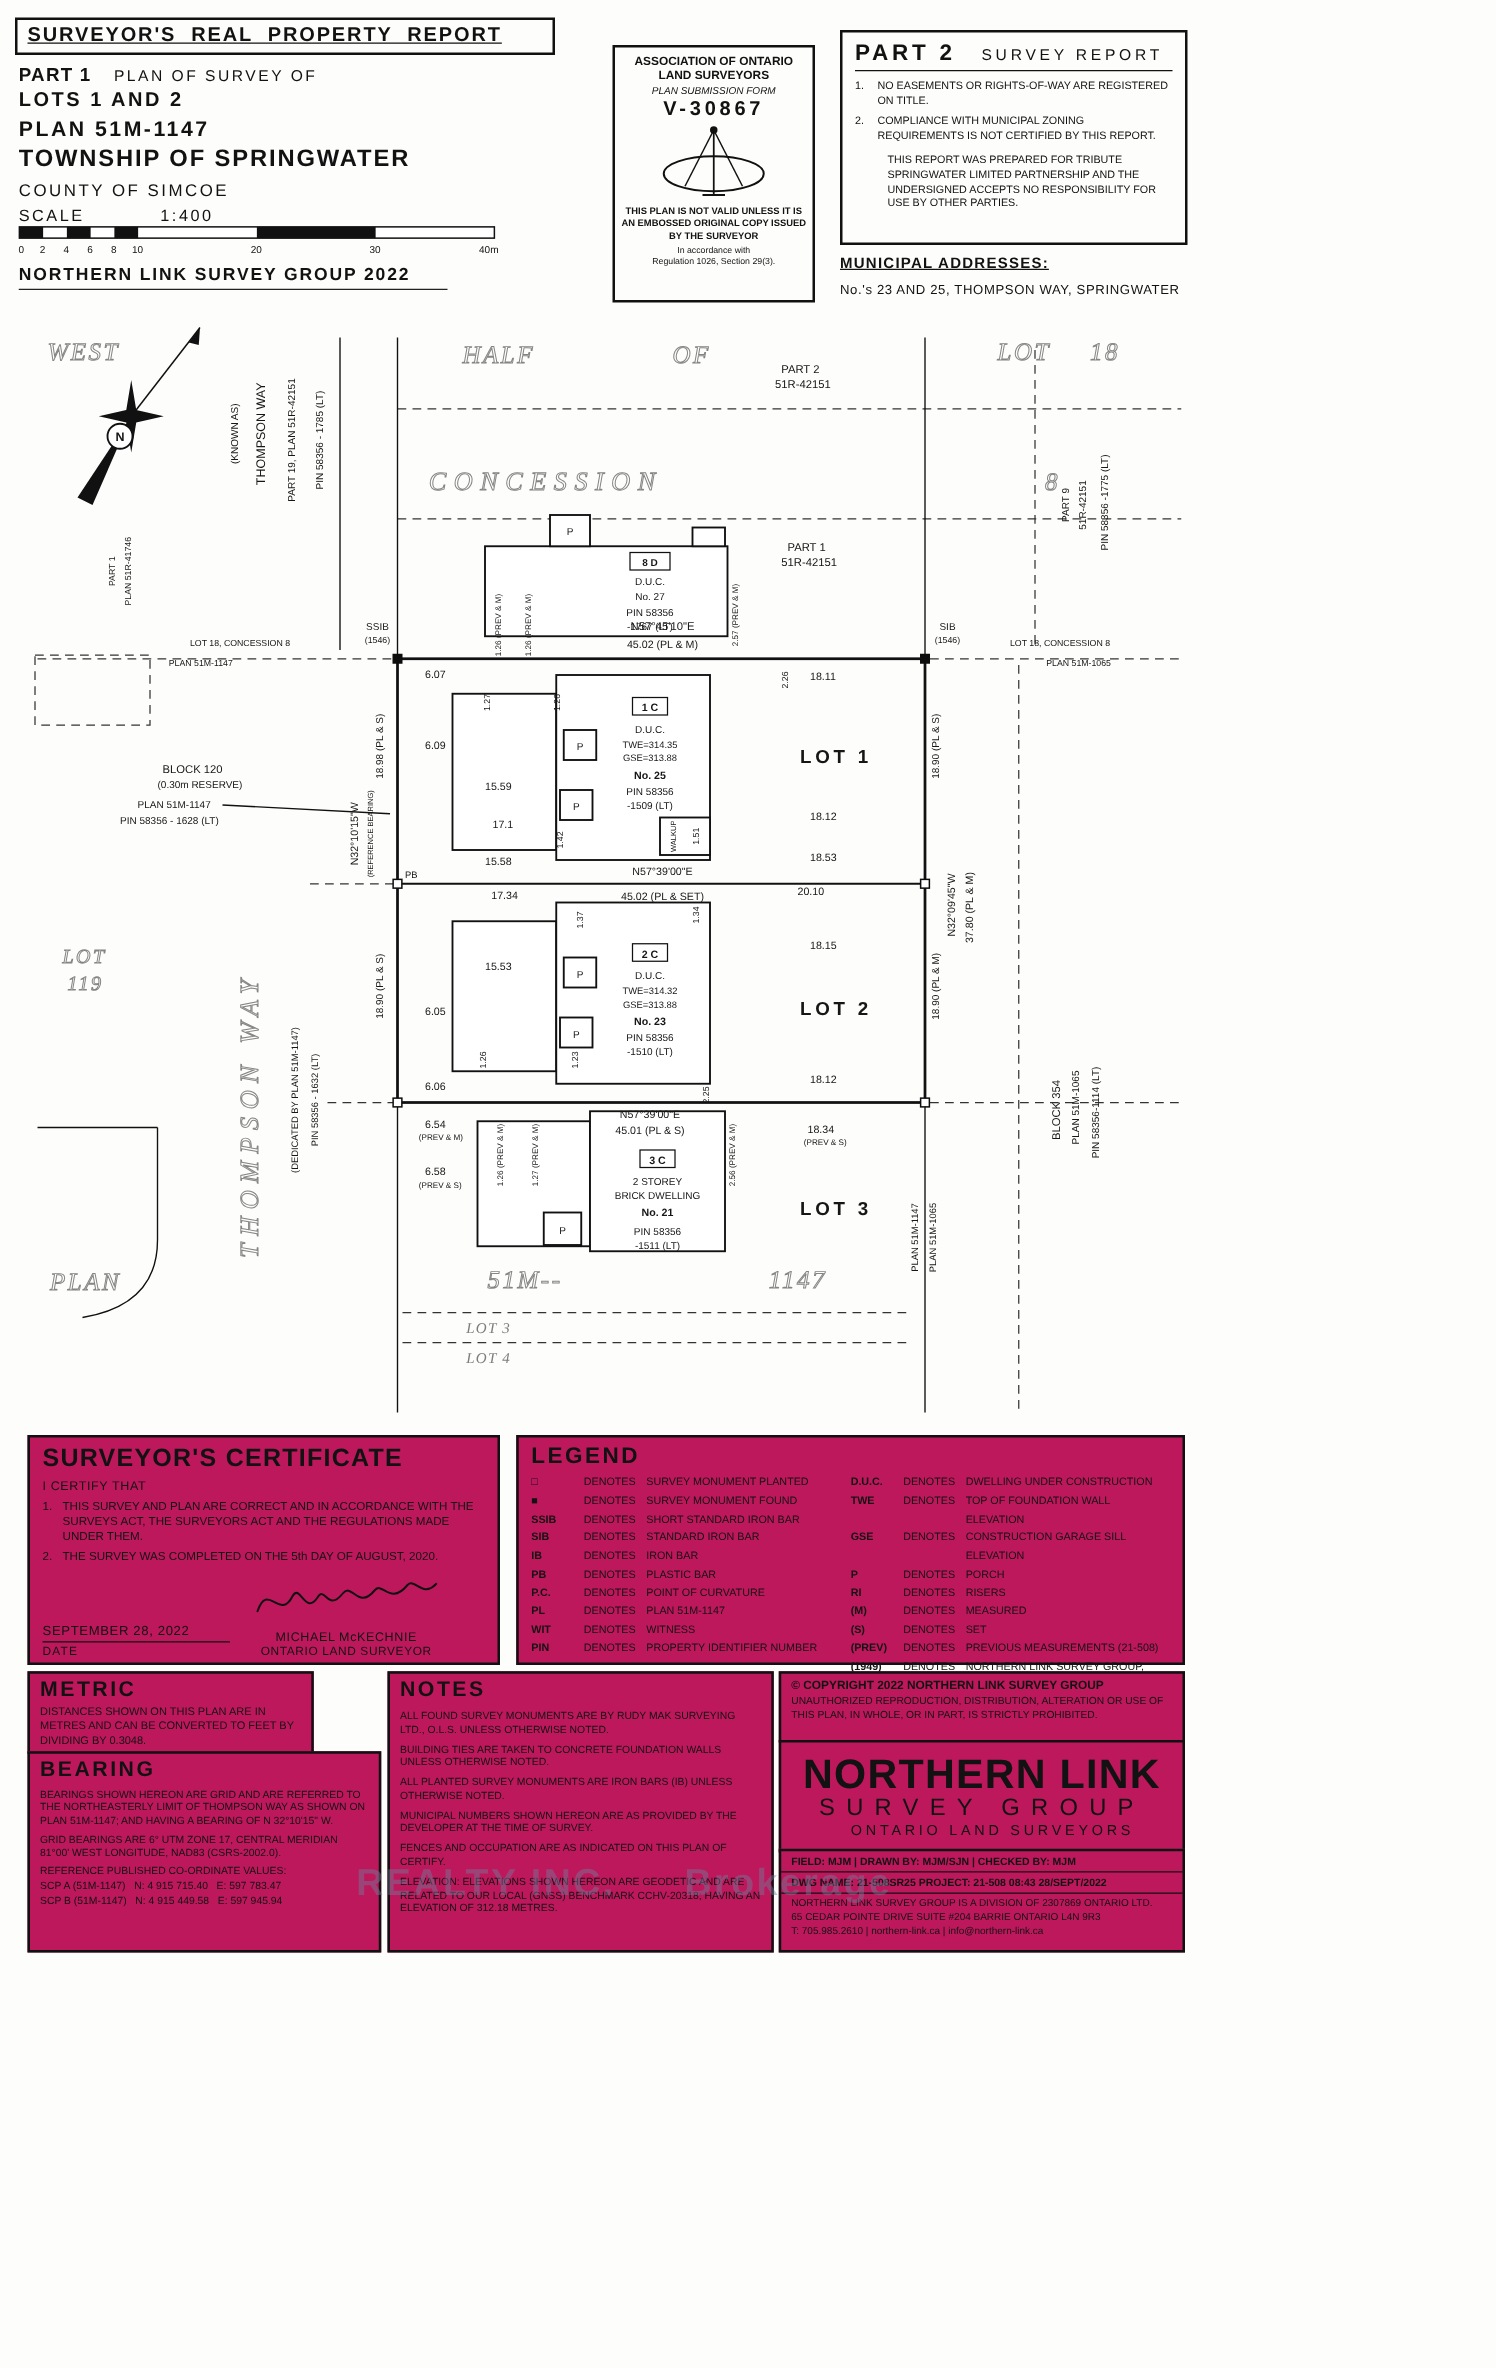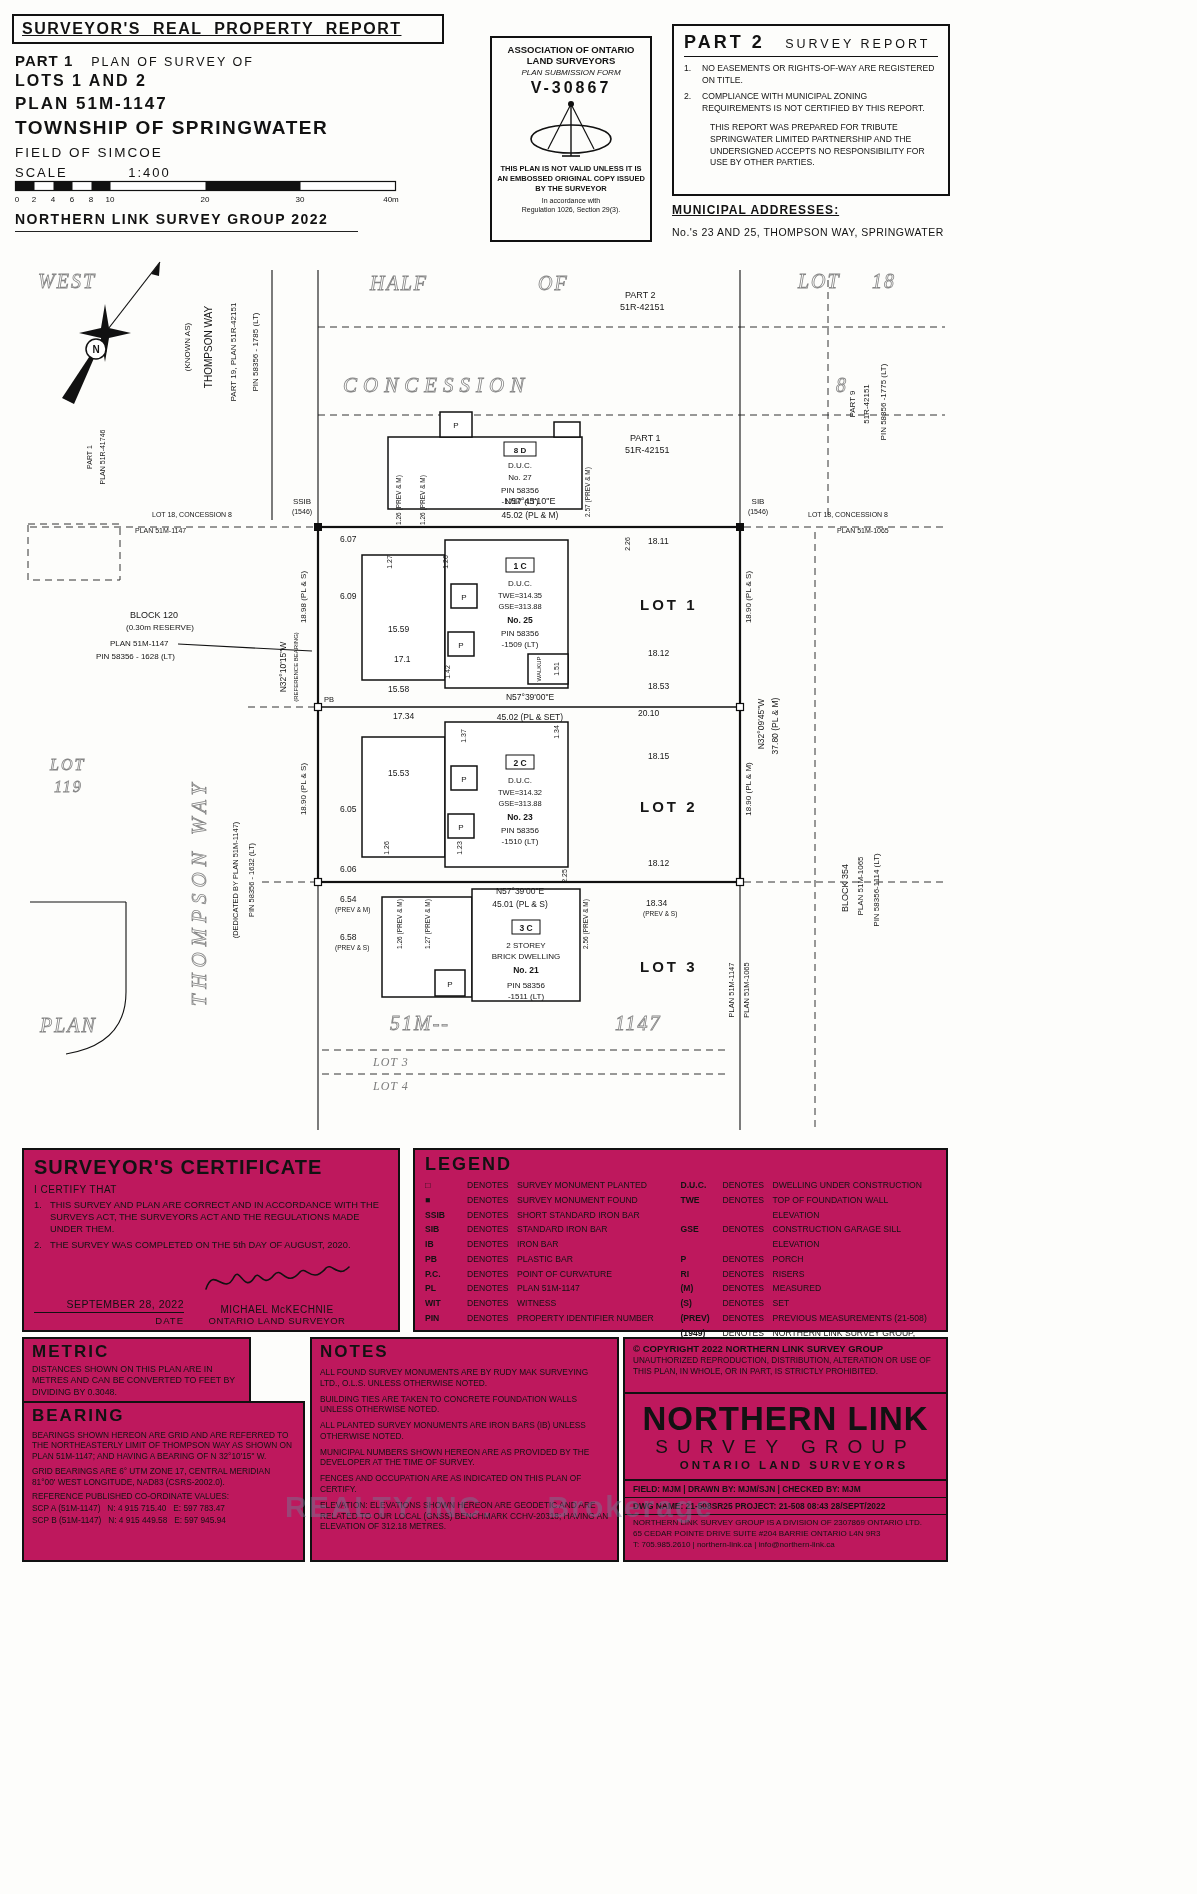--- a/index.html
+++ b/index.html
@@ -67,21 +67,21 @@
   #plan .mon { fill:#0d0d0d; } #plan .mono { fill:#fff; stroke:#0d0d0d; stroke-width:1.2; }
 
   
   .bbox { position:absolute; border:2.5px solid #111; background:#be185d; }
   #cert-box { left:22px; top:1148px; width:378px; height:184px; padding:6px 10px; }
   #cert-box .ttl { font-size:20px; font-weight:bold; letter-spacing:1px; }
   #cert-box .intro { font-size:10px; margin-top:5px; letter-spacing:0.5px; }
   #cert-box .it { display:flex; font-size:9.3px; line-height:1.3; margin-top:4px; }
   #cert-box .it .n { width:16px; flex:none; }
   #cert-row { display:flex; margin-top:8px; align-items:flex-end; }
-  #cert-date { width:150px; text-align:right; }
+  #cert-date { width:150px; text-align:left; }
   #cert-date .dv { font-size:10.5px; letter-spacing:0.5px; padding-bottom:2px; border-bottom:1.2px solid #111; }
   #cert-date .dl { font-size:9.5px; margin-top:2px; letter-spacing:1px; }
   #cert-sig { margin-left:18px; text-align:center; }
   #cert-sig .nm { font-size:10px; letter-spacing:0.5px; margin-top:1px; }
   #cert-sig .tt { font-size:9.5px; letter-spacing:0.5px; }
 
   #legend-box { left:413px; top:1148px; width:535px; height:184px; padding:4px 10px; }
   #legend-box .ttl { font-size:18px; font-weight:bold; letter-spacing:2px; }
   #legend-cols { display:flex; margin-top:3px; }
   .lcol { width:50%; }
@@ -98,21 +98,21 @@
   #bearing-box .scp { font-size:8.3px; line-height:1.45; white-space:pre; }
   #notes-box { left:310px; top:1337px; width:309px; height:224.5px; padding:3px 8px; }
   #notes-box p { font-size:8.3px; line-height:1.3; margin-top:5px; }
 
   #copy-box { left:623px; top:1337px; width:325px; height:57px; padding:4px 8px; }
   #copy-box .c1 { font-size:9.5px; font-weight:bold; }
   #copy-box .c2 { font-size:8.2px; line-height:1.3; margin-top:2px; }
   #logo-box { left:623px; top:1391.5px; width:325px; height:90px; text-align:center; padding-top:6px; }
   #logo-box .l1 { font-size:33px; font-weight:bold; letter-spacing:1px; }
   #logo-box .l2 { font-size:19px; letter-spacing:9px; margin-top:-2px; }
-  #logo-box .l3 { font-size:11.5px; font-weight:bold; letter-spacing:3px; margin-top:1px;margin-left:17px; }
+  #logo-box .l3 { font-size:11.5px; font-weight:normal; letter-spacing:3px; margin-top:1px;margin-left:17px; }
   #info-box { left:623px; top:1479px; width:325px; height:83px; }
   #info-box .r { border-bottom:1.2px solid #111; padding:3px 8px; font-size:8.4px; font-weight:bold; }
   #info-box .r3 { border-bottom:none; font-weight:normal; font-size:8px; line-height:1.35; }
 
   #watermark { left:285px; top:1490px; display:flex; gap:55px; font-size:30px; font-weight:bold;
                color:rgba(110,125,150,0.45); letter-spacing:2px; pointer-events:none; }
 </style>
 </head>
 <body>
 
@@ -120,21 +120,21 @@
 
   <div class="abs" id="rpr-box">SURVEYOR'S REAL PROPERTY REPORT</div>
 
   <div class="abs" id="hdr-part1">
     <span class="p1">PART 1</span>
     <span class="p2">PLAN OF SURVEY OF</span>
   </div>
   <div class="abs" id="hdr-lots">LOTS 1 AND 2</div>
   <div class="abs" id="hdr-plan">PLAN 51M-1147</div>
   <div class="abs" id="hdr-township">TOWNSHIP OF SPRINGWATER</div>
-  <div class="abs" id="hdr-county">FIELD OF SIMCOE</div>
+  <div class="abs" id="hdr-county">COUNTY OF SIMCOE</div>
   <div class="abs" id="hdr-scale">
     <span>SCALE</span>
     <span class="sv">1:400</span>
   </div>
 
   <svg class="abs" id="scalebar" width="384" height="32" viewBox="0 0 384 32">
     <rect x="0.5" y="0.5" width="380" height="9" fill="#fff" stroke="#111" stroke-width="1.2"></rect>
     <rect x="0.5" y="0.5" width="19" height="9" fill="#111"></rect>
     <rect x="38.5" y="0.5" width="19" height="9" fill="#111"></rect>
     <rect x="76.5" y="0.5" width="19" height="9" fill="#111"></rect>

